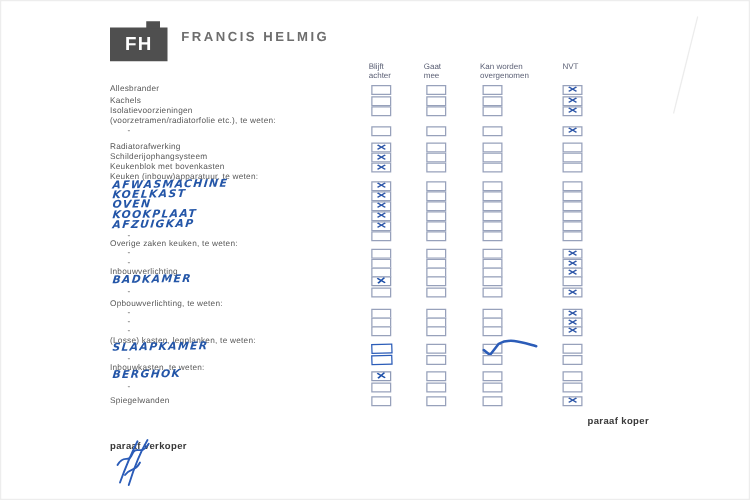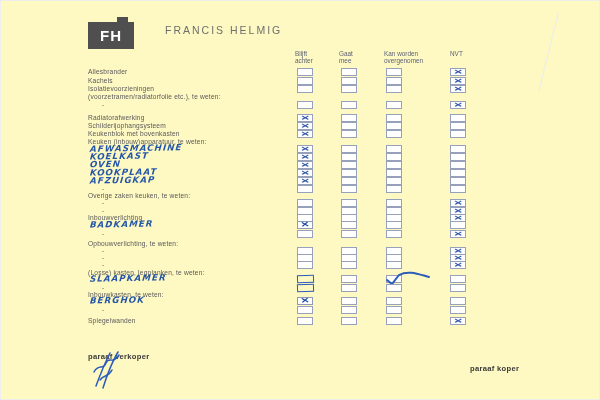--- a/index.html
+++ b/index.html
@@ -1,26 +1,26 @@
 <!DOCTYPE html>
 <html><head>
 <meta charset="utf-8">
 <style>
   html,body{margin:0;padding:0;background:#e9e9e9;}
-  .page{position:relative;width:600px;height:400px;background:#fef9c3;
+  .page{position:relative;width:600px;height:400px;background:#ffffff;
         box-shadow:inset 0 0 0 1px #ededed;overflow:hidden;
         font-family:"Liberation Sans", sans-serif;color:#555;}
   
   .logo{position:absolute;left:88px;top:22px;width:46px;height:27px;background:#4f4f4f;}
   .logo .chimney{position:absolute;right:6px;top:-5px;width:11px;height:6px;background:#4f4f4f;}
   .logo .letters{position:absolute;left:0;top:0;width:46px;height:27px;display:flex;
         align-items:center;justify-content:center;color:#fff;font-weight:bold;
         font-size:15px;letter-spacing:1px;}
   .brand{position:absolute;left:145px;top:24px;}
-  .brand-name{font-size:10.5px;font-weight:normal;letter-spacing:2px;color:#6e6e6e;margin-left:20px;}
+  .brand-name{font-size:10.5px;font-weight:bold;letter-spacing:2px;color:#6e6e6e;}
   .brand-sub{font-size:9px;color:#8f8f8f;margin-top:1px;letter-spacing:.5px;}
   
   .scanline{position:absolute;left:548px;top:12px;width:1px;height:80px;background:#ececec;transform:rotate(14deg);}
   
   .sheet{position:absolute;left:88px;top:0;width:420px;height:400px;font-size:6.6px;}
   .colhead{position:absolute;color:#5a5f74;font-size:6.4px;line-height:6.6px;width:60px;}
   .row{position:absolute;left:0;height:8px;width:400px;}
   .lab{position:absolute;left:0;top:0;white-space:nowrap;color:#585858;letter-spacing:.2px;}
   .row.dash .lab{left:14px;}
   .row.hand .lab{left:2px;font-family:"DejaVu Sans", sans-serif;font-weight:bold;
@@ -32,21 +32,21 @@
   .cb.x::after, .cb.penx::after{content:"\2715";color:#2d56a8;font-size:7.5px;font-weight:bold;
       transform:scale(1.5,.85);line-height:0;}
   .cb.penx{border-color:#8f9ab6;}
   .cb.penx::after{color:#1d4fa8;transform:scale(1.4,1) rotate(-6deg);}
   .cb.penbox{border:1.6px solid #2b5cb8;width:15px;height:6px;transform:rotate(-2deg);background:transparent;}
   .cb.pencheckarrow{overflow:visible;}
   .cb.pencheckarrow svg{position:absolute;left:-3px;top:-7px;overflow:visible;}
   
   .paraaf{position:absolute;font-size:7.6px;font-weight:bold;color:#3a3a3a;letter-spacing:.3px;}
   .paraaf.left{left:88px;top:352px;}
-  .paraaf.right{left:470px;top:364px;}
+  .paraaf.right{left:470px;top:332px;}
   .signature{position:absolute;left:90px;top:350px;}
 </style>
 </head>
 <body>
 
 <div class="page">
 
   <div class="logo">
     <div class="chimney"></div>
     <div class="letters">FH</div>

